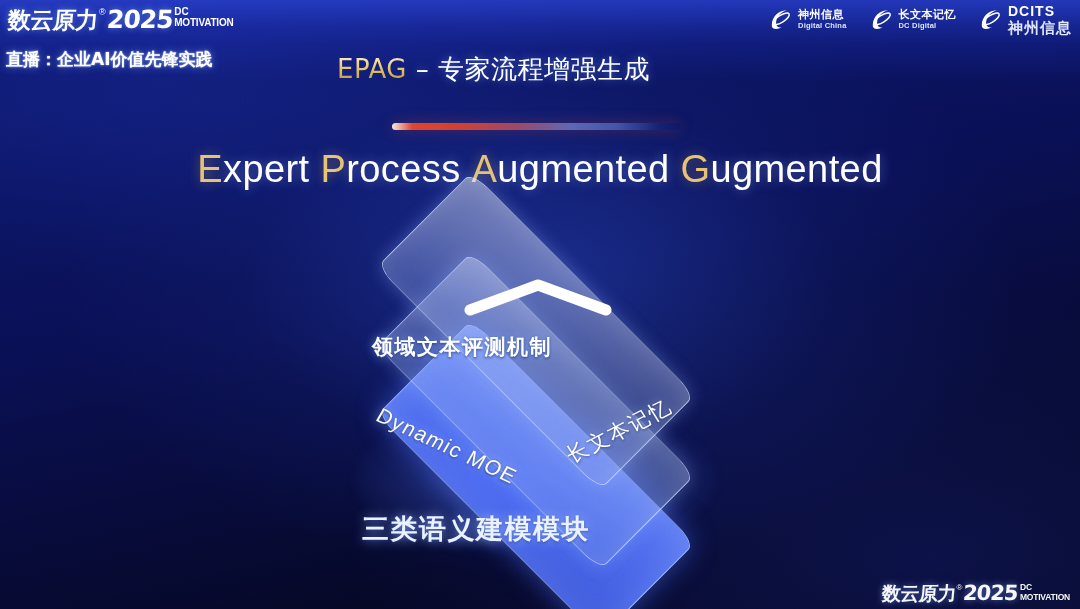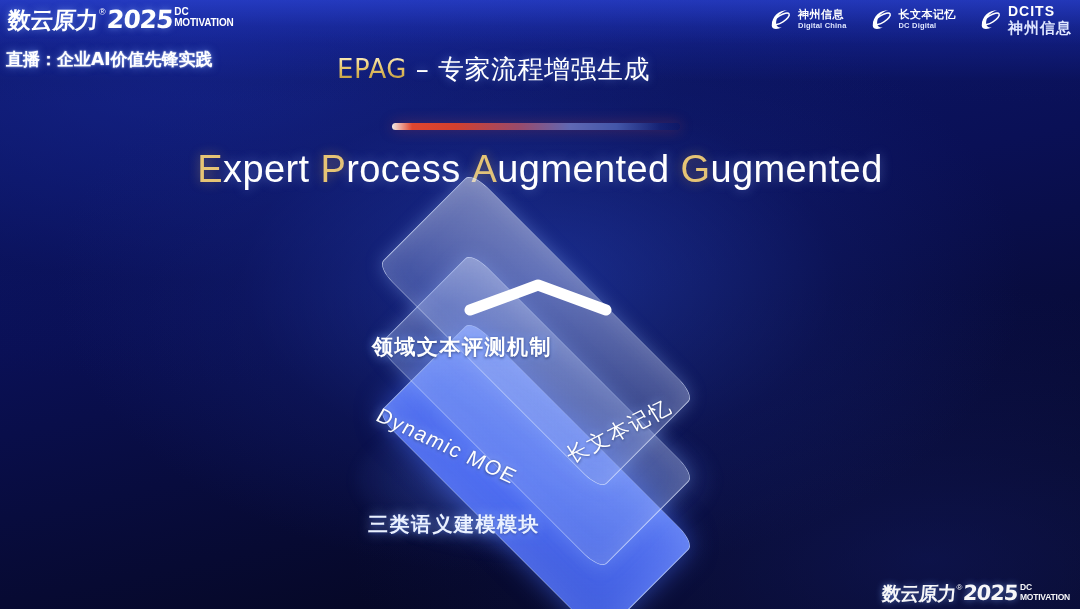--- a/index.html
+++ b/index.html
@@ -255,23 +255,24 @@
   }
   .lbl-mem {
     left: 568px; top: 443px;
     font-size: 21px; color: #ffffff; letter-spacing: 2px; font-weight: 500;
     transform: rotate(-27deg) skewX(5deg);
     transform-origin: 0 50%;
     text-shadow: 0 0 10px rgba(150,185,255,0.85), 0 1px 3px rgba(10,20,70,0.7);
   }
   .lbl-bot {
     left: 0; top: 511px; width: 908px; text-align: center;
-    font-size: 20px; font-weight: bold; color: #eaf1ff;
+    font-size: 27px; font-weight: bold; color: #eaf1ff;
     letter-spacing: 1.5px;
     text-shadow: 0 0 12px rgba(140,175,255,0.9), 0 1px 3px rgba(20,35,120,0.7);
+    padding-left: 22px;
   }
 
   
   .footer-brand {
     position: absolute; right: 10px; bottom: 4px;
     display: flex; align-items: flex-start;
     opacity: 0.97;
   }
   .footer-brand .brand-cn { font-size: 19px; line-height: 23px; }
   .footer-brand .brand-year { font-size: 21px; line-height: 23px; }

